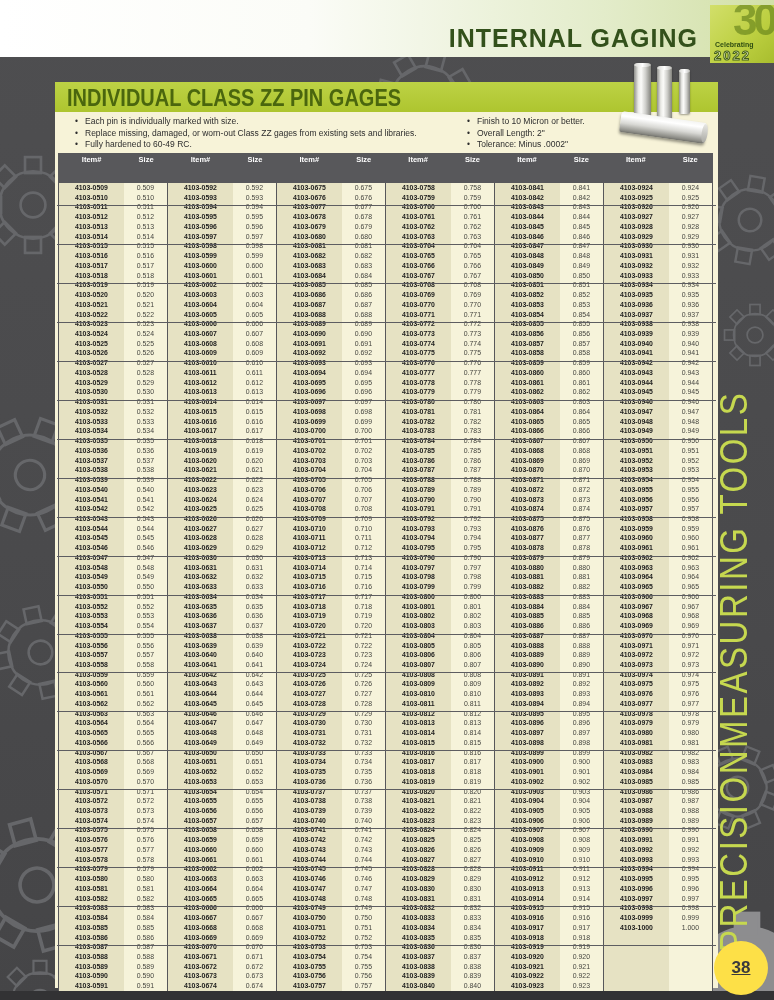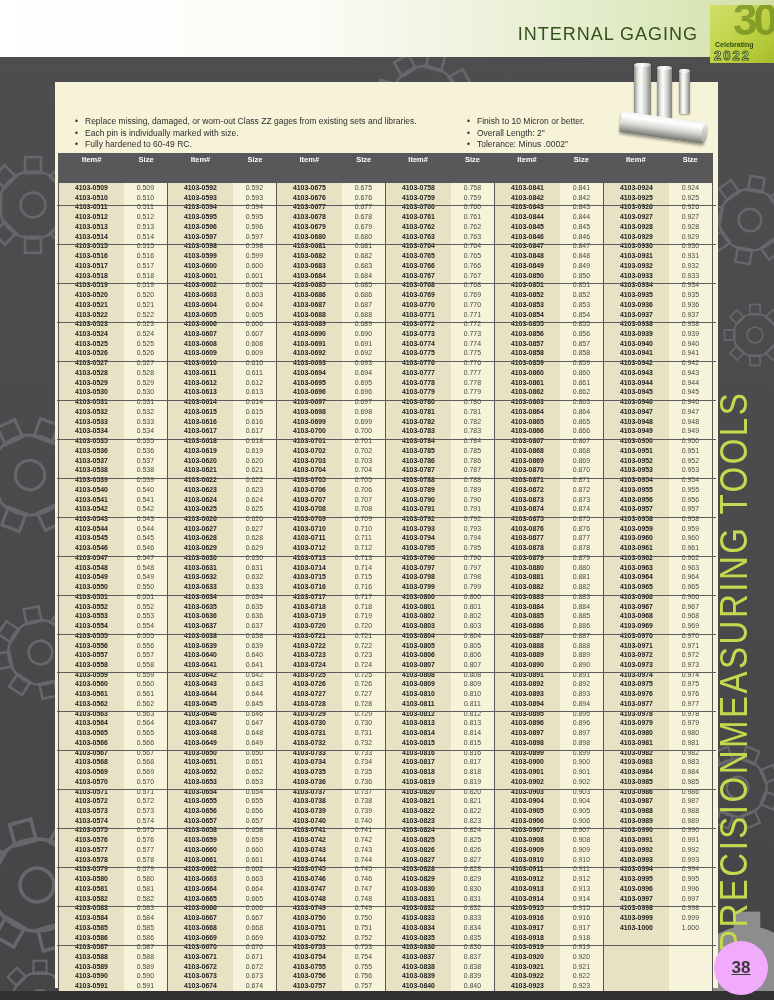--- a/index.html
+++ b/index.html
@@ -4,21 +4,21 @@
 <style>
   html,body{margin:0;padding:0;}
   body{
     width:774px;height:1000px;position:relative;overflow:hidden;
     font-family:"Liberation Sans",sans-serif;
     background:linear-gradient(180deg,#4e4e50 0%,#4a4a4c 55%,#454547 100%);
   }
   
   .topband{position:absolute;left:0;top:0;width:774px;height:57px;
     background:linear-gradient(90deg,#ffffff 0%,#fbfcf7 40%,#e3ecca 78%,#d2e0a7 100%);z-index:2;}
-  .main-title{position:absolute;right:76px;top:24px;font-size:18px;font-weight:normal;
+  .main-title{position:absolute;right:76px;top:24px;font-size:25px;font-weight:bold;
     color:#33511b;letter-spacing:1px;white-space:nowrap;}
   .logo{position:absolute;right:0;top:5px;width:64px;height:58px;
     background:linear-gradient(135deg,#d2df6a 0%,#bccf40 60%,#a8bd2e 100%);overflow:hidden;z-index:3;}
   .logo .big30{position:absolute;right:0px;top:-10px;font-size:44px;font-weight:bold;
     color:rgba(93,124,24,.6);letter-spacing:-4px;}
   .logo .cel{position:absolute;left:5px;bottom:15px;font-size:7px;font-weight:bold;color:#2f4d12;}
   .logo .yr{position:absolute;left:4px;bottom:0px;font-size:13px;font-weight:bold;
     color:#e7eec0;-webkit-text-stroke:1px #44601a;letter-spacing:2px;margin-top:26px;}
   
   svg.gear{position:absolute;z-index:0;}
@@ -65,21 +65,21 @@
   .pinh::after{content:"";position:absolute;right:-2px;top:1px;width:6px;height:19px;
     border-radius:50%;background:linear-gradient(180deg,#e8e8e4,#a9a9a3);}
   
   .side-text{position:absolute;left:712px;top:952px;transform:rotate(-90deg);transform-origin:0 0;
     width:575px;font-size:33px;color:#c6d84f;letter-spacing:2.5px;white-space:nowrap;
     font-weight:normal;z-index:2;transform:rotate(-90deg) scaleY(1.15);}
   
   .footerbar{position:absolute;left:0;bottom:0;width:774px;height:9px;background:#323234;z-index:1;}
   .badge-gear{left:672px;top:908px;width:150px;height:150px;z-index:4;}
   .page-badge{position:absolute;left:714px;top:941px;width:54px;height:54px;border-radius:50%;
-    background:#f0abfc;z-index:5;display:flex;align-items:center;justify-content:center;
+    background:#fde047;z-index:5;display:flex;align-items:center;justify-content:center;
     font-size:17px;font-weight:bold;color:#3a3a3c;text-decoration:underline;}
 </style>
 </head>
 <body>
 
 <svg width="0" height="0" style="position:absolute">
   <defs>
     <g id="gearO">
       <circle cx="0" cy="0" r="38"></circle>
       <circle cx="0" cy="0" r="14"></circle>
@@ -148,23 +148,26 @@
 <div class="topband">
   <div class="main-title">INTERNAL GAGING</div>
 </div>
 <div class="logo">
   <div class="big30">30</div>
   <div class="cel">Celebrating</div>
   <div class="yr">2022</div>
 </div>
 
 <div class="panel">
+  <div class="panel-titlebar">
+    <div class="panel-title">INDIVIDUAL CLASS ZZ PIN GAGES</div>
+  </div>
   <ul class="bullets left">
+      <li>Each pin is individually marked with size.</li>
       <li>Replace missing, damaged, or worn-out Class ZZ gages from existing sets and libraries.</li>
-      <li>Each pin is individually marked with size.</li>
       <li>Fully hardened to 60-49 RC.</li>
     </ul>
   <ul class="bullets right">
       <li>Finish to 10 Micron or better.</li>
       <li>Overall Length: 2"</li>
       <li>Tolerance: Minus .0002"</li>
     </ul>
 
   <div class="tablewrap">
     <div class="thead">

